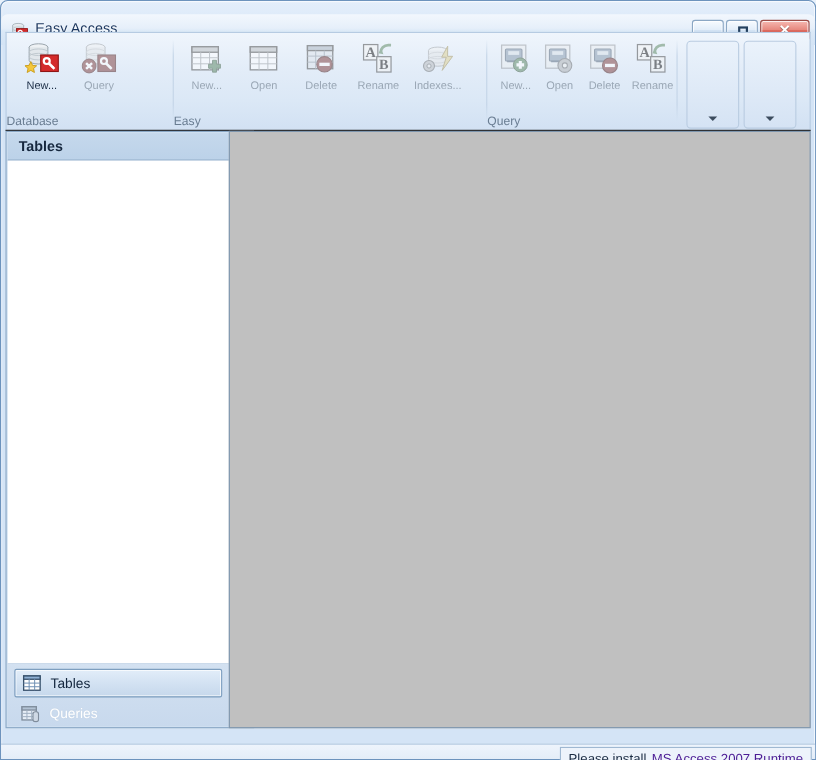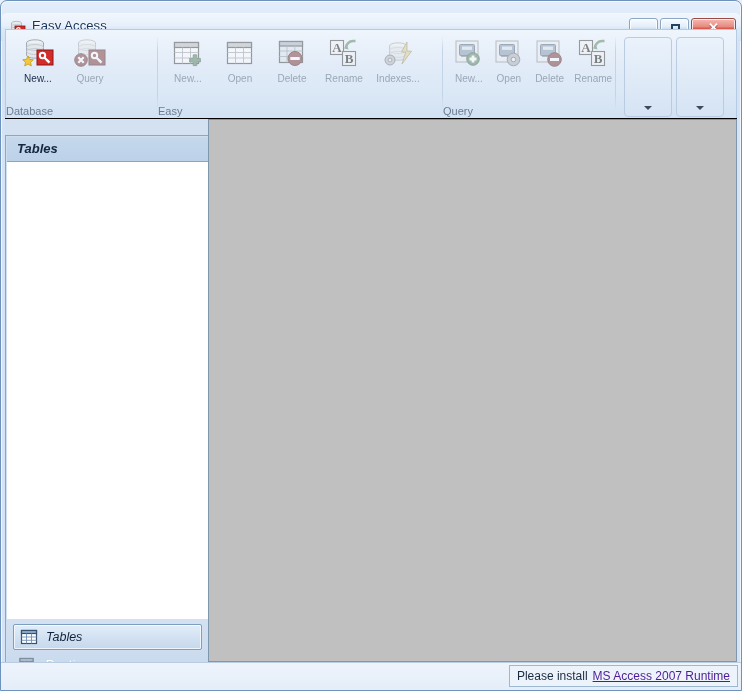--- a/index.html
+++ b/index.html
@@ -193,26 +193,25 @@
     left: 5px; top: 118px;
     width: 732px; height: 545px;
     box-sizing: border-box;
     background: #d4e1f0;
     border-top: 1px solid #000;
   }
 
   
   .sidebar {
     position: absolute;
-    left: 5px; top: 135px;
+    left: 5px; top: 119px;
     width: 226px; height: 543px;
     box-sizing: border-box;
     background: #cfdff0;
     border: 1px solid #8aa8c6;
-    font-style: italic;
   }
   .sidebar-header {
     position: absolute;
     left: 1px; top: 1px;
     width: 201px; height: 25px;
     box-sizing: border-box;
     background: linear-gradient(to bottom, #c5d8ec 0%, #bcd2e9 100%);
     border-bottom: 1px solid #8aa8c6;
   }
   .sidebar-header .t {
@@ -270,21 +269,21 @@
     width: 529px; height: 543px;
     box-sizing: border-box;
     border: 1px solid #7e96ae;
     background: #c0c0c0;
   }
 
   
   .statusbar {
     position: absolute;
     left: 1px; bottom: 1px;
-    width: 740px; height: 28px;
+    width: 740px; height: 14px;
     box-sizing: border-box;
     background: linear-gradient(to bottom, #eef4fc 0%, #e4edf8 100%);
     border-top: 1px solid #b9cce1;
   }
   .status-panel {
     position: absolute;
     right: 3px; top: 2px;
     height: 22px;
     box-sizing: border-box;
     border: 1px solid #9fb8d2;
@@ -551,21 +550,21 @@
       </div>
       <div class="navitem disabled">
         <span class="nico">
           <svg width="18" height="16" viewBox="0 0 18 16">
             <rect x="1" y="1.5" width="13" height="12" fill="#fff" stroke="#37506b" stroke-width="1.2"></rect>
             <rect x="1" y="1.5" width="13" height="3" fill="#8fb0d4" stroke="#37506b" stroke-width="1.2"></rect>
             <path d="M1 7.5 H14 M1 10.5 H14 M5.5 4.5 V13.5 M9.8 4.5 V13.5" stroke="#6f90b4" stroke-width=".9"></path>
             <rect x="11" y="6" width="5" height="9" rx="2" fill="#cfdae6" stroke="#37506b" stroke-width="1"></rect>
           </svg>
         </span>
-        <span class="nlbl">Runtime</span>
+        <span class="nlbl">Queries</span>
       </div>
     </div>
   </div>
 
   <div class="workspace"></div>
 
   <div class="statusbar">
     <div class="status-panel">
       <span>Please install</span>
       <span class="status-link">MS Access 2007 Runtime</span>

